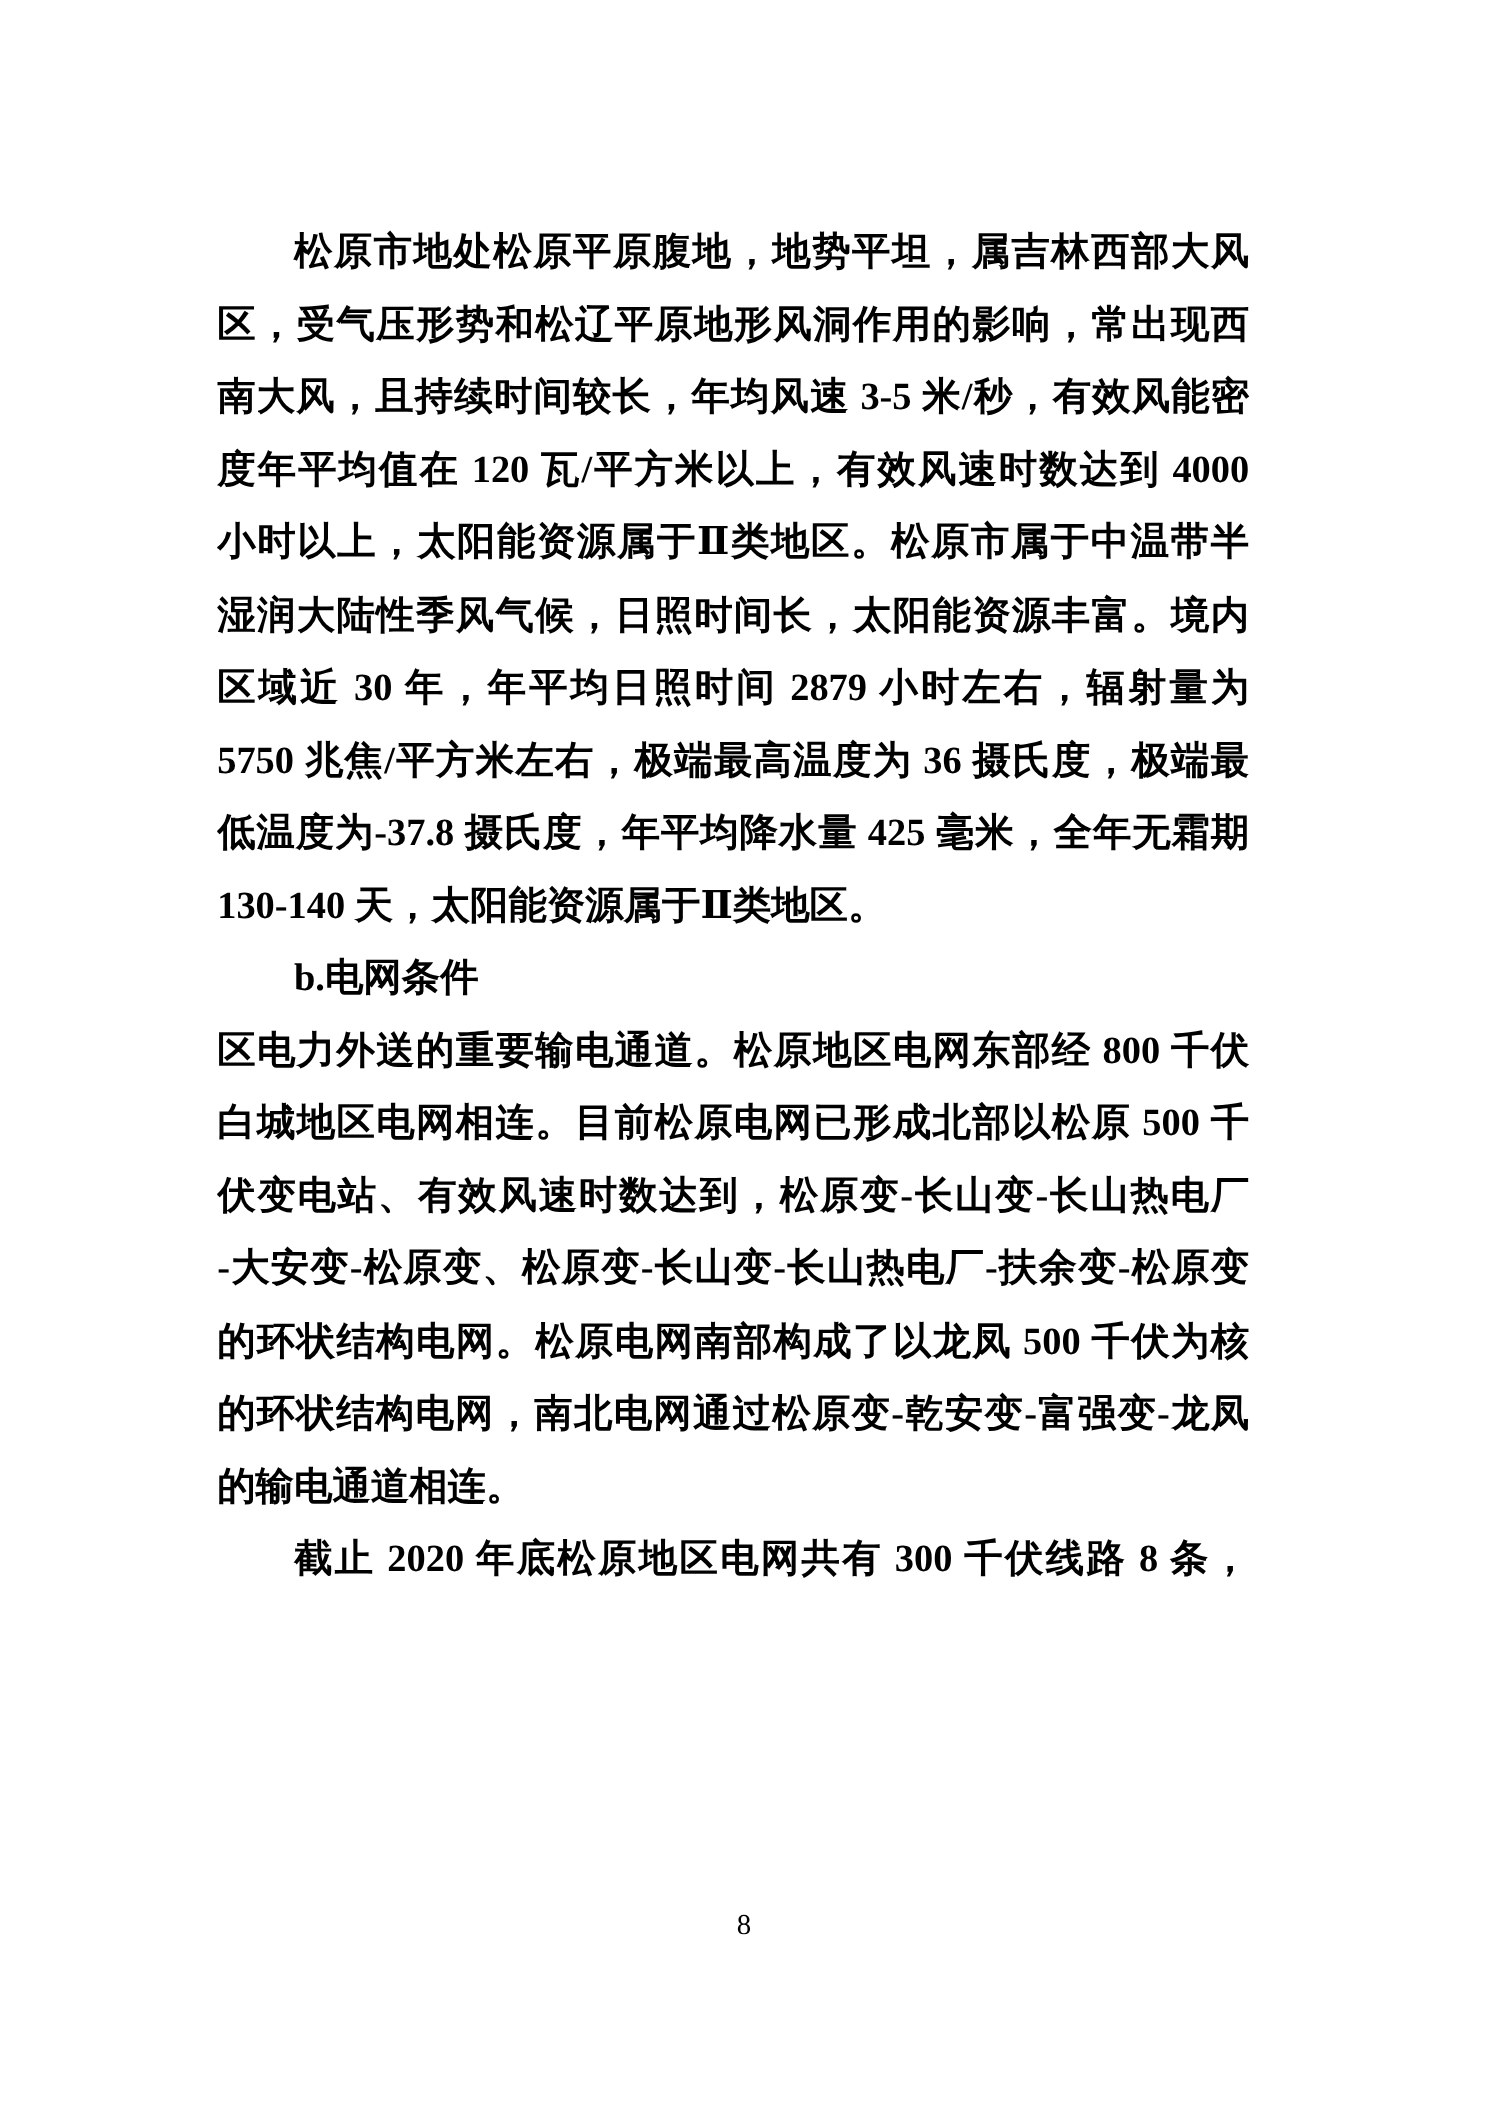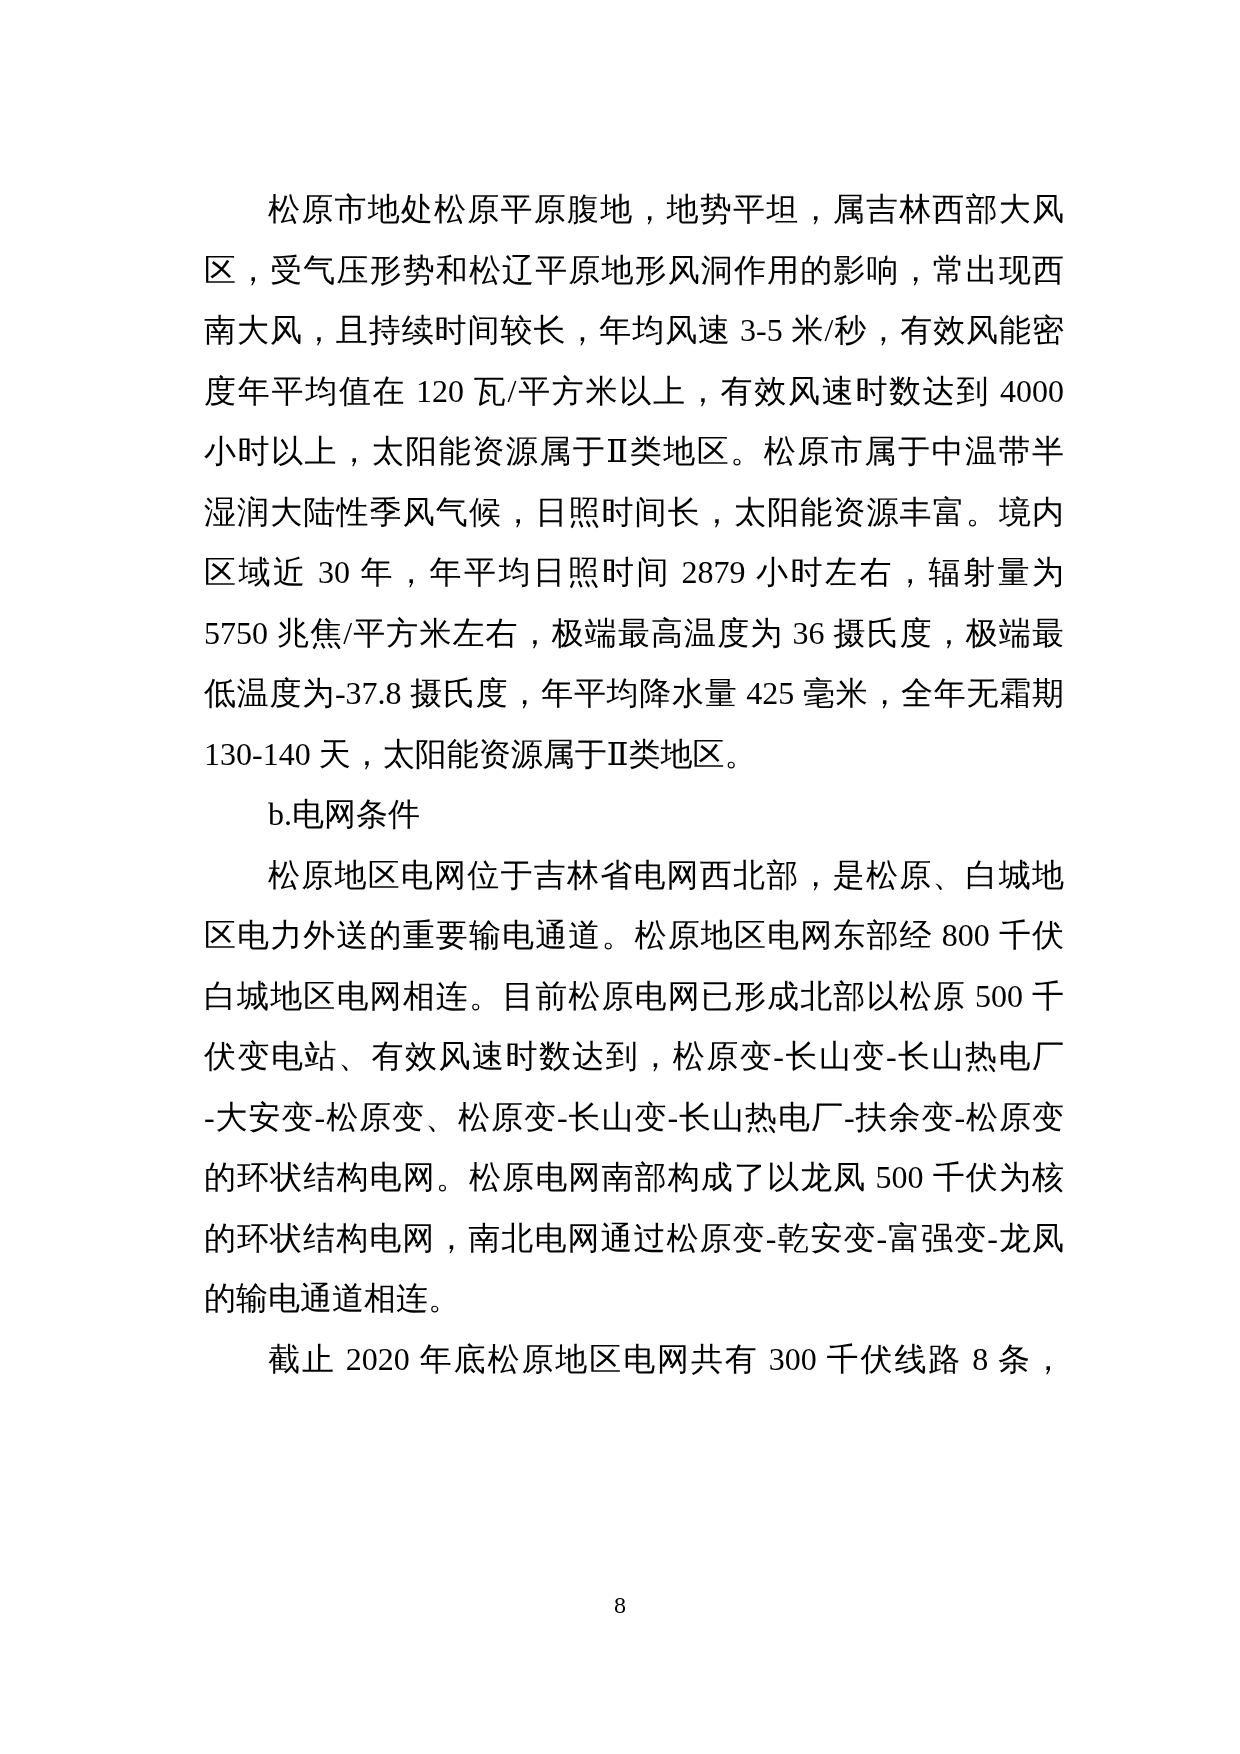--- a/index.html
+++ b/index.html
@@ -15,26 +15,27 @@
   }
   .page {
     position: relative;
     width: 1240px;
     height: 1754px;
     background: #ffffff;
     overflow: hidden;
   }
   .body-text {
     position: absolute;
-    left: 204px;
+    left: 181px;
     top: 179px;
     width: 860px;
     font-size: 32px;
     line-height: 60.5px;
     letter-spacing: 0;
+    font-weight: bold;
   }
   .line {
     height: 60.5px;
     text-align: justify;
     text-align-last: justify;
     text-justify: inter-character;
     overflow: hidden;
   }
   .line.para-end {
     text-align: right;
@@ -62,21 +63,20 @@
     <div class="line">区，受气压形势和松辽平原地形风洞作用的影响，常出现西</div>
     <div class="line">南大风，且持续时间较长，年均风速 3-5 米/秒，有效风能密</div>
     <div class="line">度年平均值在 120 瓦/平方米以上，有效风速时数达到 4000</div>
     <div class="line">小时以上，太阳能资源属于Ⅱ类地区。松原市属于中温带半</div>
     <div class="line">湿润大陆性季风气候，日照时间长，太阳能资源丰富。境内</div>
     <div class="line">区域近 30 年，年平均日照时间 2879 小时左右，辐射量为</div>
     <div class="line">5750 兆焦/平方米左右，极端最高温度为 36 摄氏度，极端最</div>
     <div class="line">低温度为-37.8 摄氏度，年平均降水量 425 毫米，全年无霜期</div>
     <div class="line para-end">130-140 天，太阳能资源属于Ⅱ类地区。</div>
     <div class="line indent para-end">b.电网条件</div>
-    <div class="line indent">松原地区电网位于吉林省电网西北部，是松原、白城地</div>
     <div class="line">区电力外送的重要输电通道。松原地区电网东部经 800 千伏</div>
     <div class="line">白城地区电网相连。目前松原电网已形成北部以松原 500 千</div>
     <div class="line">伏变电站、有效风速时数达到，松原变-长山变-长山热电厂</div>
     <div class="line">-大安变-松原变、松原变-长山变-长山热电厂-扶余变-松原变</div>
     <div class="line">的环状结构电网。松原电网南部构成了以龙凤 500 千伏为核</div>
     <div class="line">的环状结构电网，南北电网通过松原变-乾安变-富强变-龙凤变</div>
     <div class="line para-end">的输电通道相连。</div>
     <div class="line indent">截止 2020 年底松原地区电网共有 300 千伏线路 8 条，</div>
   </div>
 

